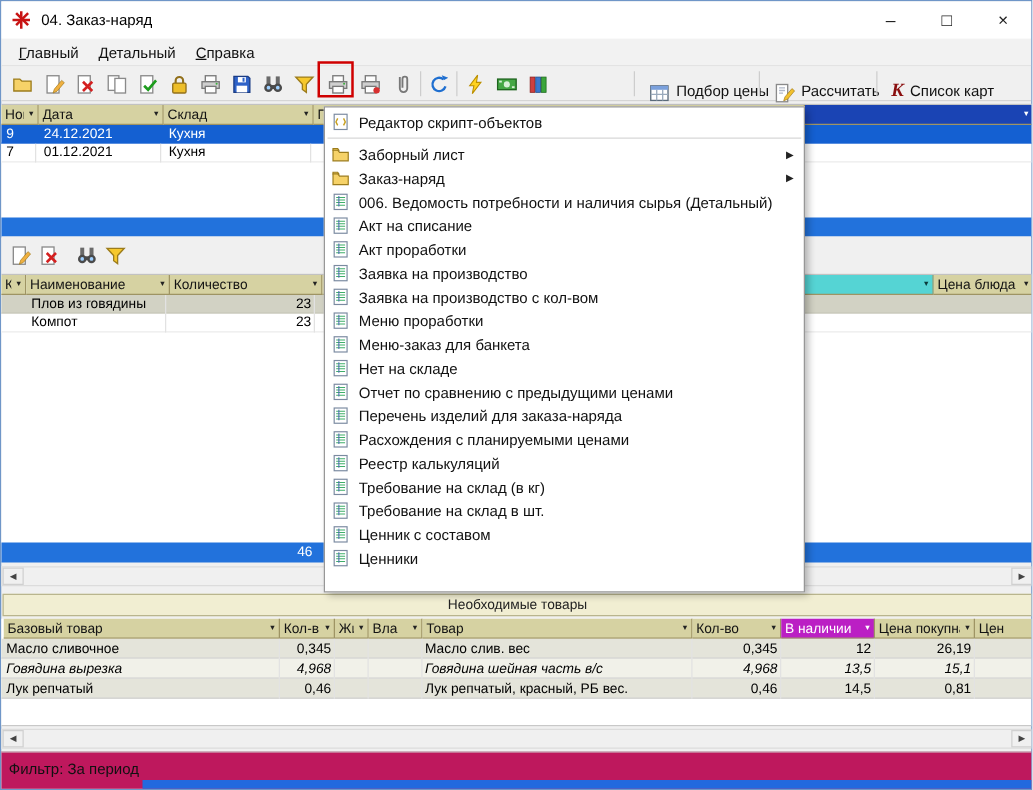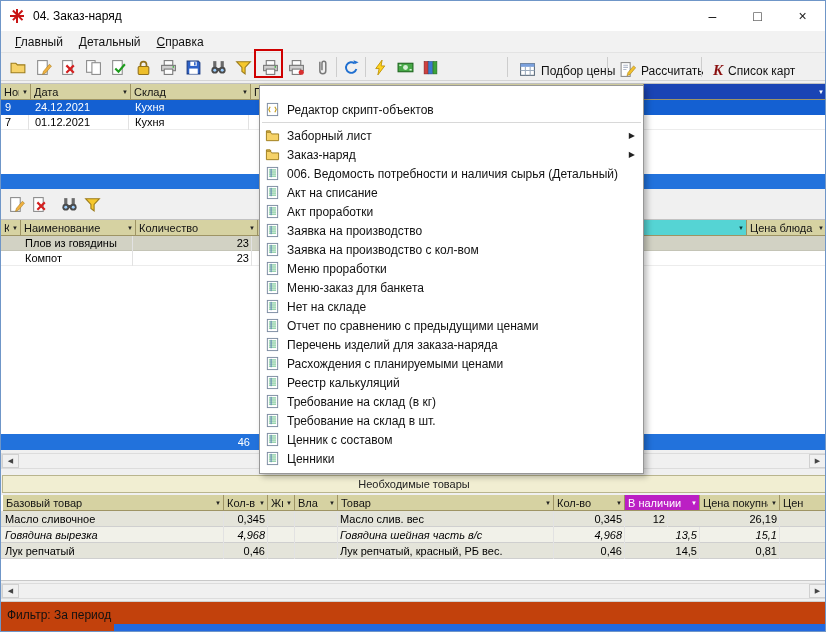--- a/index.html
+++ b/index.html
@@ -19,21 +19,21 @@
   .menu-item::first-letter { text-decoration:underline; }
 
   
   .toolbar { position:absolute; top:52px; left:0; width:100%; height:28px; background:#f0f0f0; border-bottom:1px solid #d5d5d5; }
   .toolbar2 { position:absolute; top:188px; left:0; width:100%; height:30px; background:#f0f0f0; }
   .tb-btn { position:absolute; top:3px; width:23px; height:23px; display:flex; align-items:center; justify-content:center; }
   .toolbar2 .tb-btn { top:4px; }
   .ic { width:17px; height:17px; }
   .ic16 { width:15px; height:15px; margin-right:7px; flex:0 0 auto; }
   .tb-sep { position:absolute; top:4px; width:1px; height:20px; background:#cdcdcd; }
-  .tb-text-btn { position:absolute; top:3px; height:22px; display:flex; align-items:flex-end; gap:5px; padding:0 6px; color:#111; font-size:12px; }
+  .tb-text-btn { position:absolute; top:13px; height:22px; display:flex; align-items:flex-start; gap:5px; padding:0 6px; color:#111; font-size:12px; }
   .k-ic { font-family:"Liberation Serif", serif; font-weight:bold; font-style:italic; font-size:15px; color:#8a0f0f; line-height:1; }
 
   
   .grid { position:absolute; left:0; width:826px; background:#ffffff; border-top:1px solid #c2c2c2; }
   .hcell { position:absolute; top:0; height:16px; background:#d6d2a2; border-right:1px solid #9e9464; border-bottom:1px solid #9e9464; display:flex; align-items:center; padding:0 2px 0 3px; font-size:11px; color:#141414; white-space:nowrap; overflow:hidden; }
   .hcell::after { content:"▼"; font-size:6px; color:#222; margin-left:3px; flex:0 0 auto; }
   .hcell .lbl { flex:1 1 auto; overflow:hidden; }
   .hcell.no-arrow::after { display:none; }
   .hl-navy { background:#1a44b4; }
   .hl-navy::after { color:#fff; }
@@ -57,26 +57,26 @@
 
   
   .goods-title { position:absolute; left:1px; width:824px; height:18px; background:#f1eed2; border:1px solid #b9b58e; display:flex; align-items:center; justify-content:center; font-size:11px; color:#222; }
   .goods-table { position:absolute; left:0; width:826px; height:86px; background:#ffffff; border-bottom:1px solid #c8c8c8; }
   .goods-table .g-row { height:16px; border-bottom:1px solid #cfcfcf; }
   .goods-table .c { height:16px; line-height:16px; border-right:1px solid #c8c8c8; }
   .r-gray { background:#e4e4da; }
   .r-lite { background:#f1f1e9;font-style:italic; }
 
   
-  .statusbar { position:absolute; top:600px; left:0; width:826px; height:32px; background:#c2410c; border-top:1px solid #cfcfcf; }
+  .statusbar { position:absolute; top:600px; left:0; width:826px; height:32px; background:#be185d; border-top:1px solid #cfcfcf; }
   .status-text { position:absolute; left:6px; top:6px; font-size:12px; color:#111; }
   .status-progress { position:absolute; left:113px; top:22px; width:713px; height:10px; background:#2369de; }
 
   
-  .context-menu { position:absolute; left:258px; top:84px; width:385px; height:389px; background:#ffffff; border:1px solid #979797; box-shadow:3px 3px 6px rgba(0,0,0,.28); z-index:10; padding-top:14px; }
+  .context-menu { position:absolute; left:258px; top:84px; width:385px; height:389px; background:#ffffff; border:1px solid #979797; box-shadow:3px 3px 6px rgba(0,0,0,.28); z-index:10; padding-top:2px; }
   .cm-item { height:19px; display:flex; align-items:center; padding:0 8px 0 5px; font-size:12px; color:#111; white-space:nowrap; overflow:hidden; }
   .cm-sep { height:1px; background:#d8d8d8; margin:3px 2px; }
   .cm-item.has-sub::after { content:"▶"; margin-left:auto; font-size:8px; color:#222; }
   .cm-item.annotated { outline:2px solid #cf0000; outline-offset:-2px; }
 
   
   .annot { position:absolute; border:2px solid #cf0000; z-index:15; pointer-events:none; }
 </style>
 </head>
 <body>
@@ -443,21 +443,21 @@
         <span class="lbl">Цен</span>
       </div>
 
     <div class="g-row r-gray" style="top:16px">
       <span class="c" style="left:2px;width:221px">Масло сливочное</span>
       <span class="c num" style="left:223px;width:44px">0,345</span>
       <span class="c" style="left:267px;width:27px"></span>
       <span class="c" style="left:294px;width:43px"></span>
       <span class="c" style="left:337px;width:216px">Масло слив. вес</span>
       <span class="c num" style="left:553px;width:71px">0,345</span>
-      <span class="c num" style="left:592px;width:75px">12</span>
+      <span class="c num" style="left:624px;width:75px">12</span>
       <span class="c num" style="left:699px;width:80px">26,19</span>
       <span class="c" style="left:779px;width:47px"></span>
     </div>
     <div class="g-row r-lite" style="top:32px">
       <span class="c" style="left:2px;width:221px">Говядина вырезка</span>
       <span class="c num" style="left:223px;width:44px">4,968</span>
       <span class="c" style="left:267px;width:27px"></span>
       <span class="c" style="left:294px;width:43px"></span>
       <span class="c" style="left:337px;width:216px">Говядина шейная часть в/с</span>
       <span class="c num" style="left:553px;width:71px">4,968</span>

